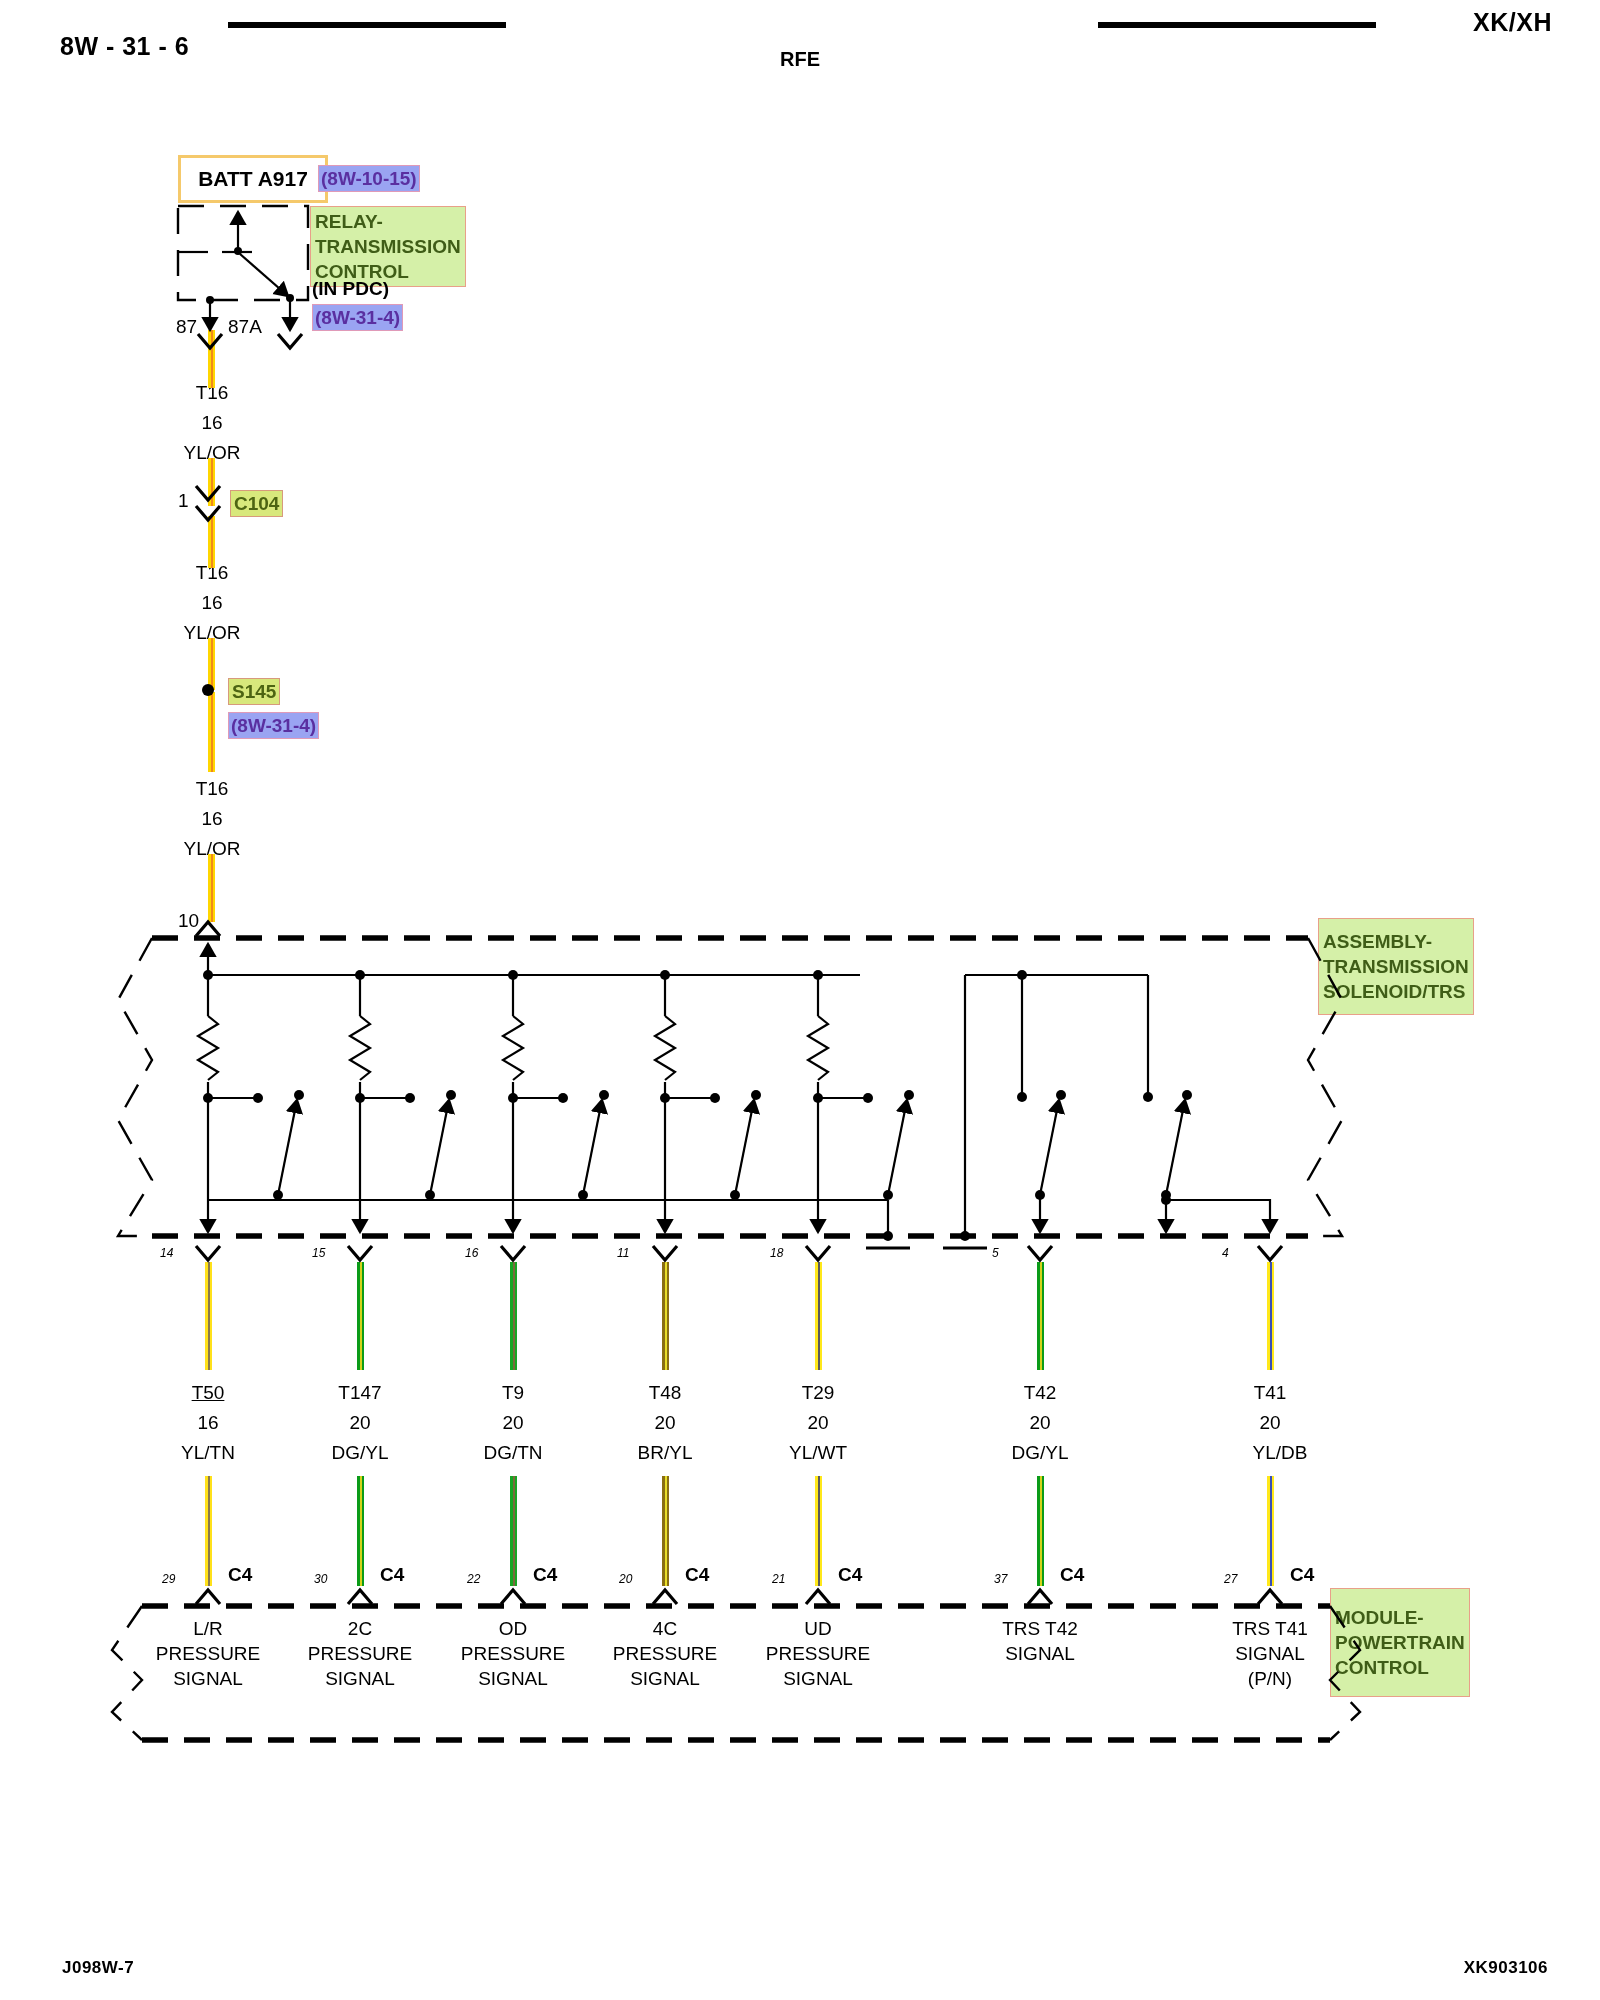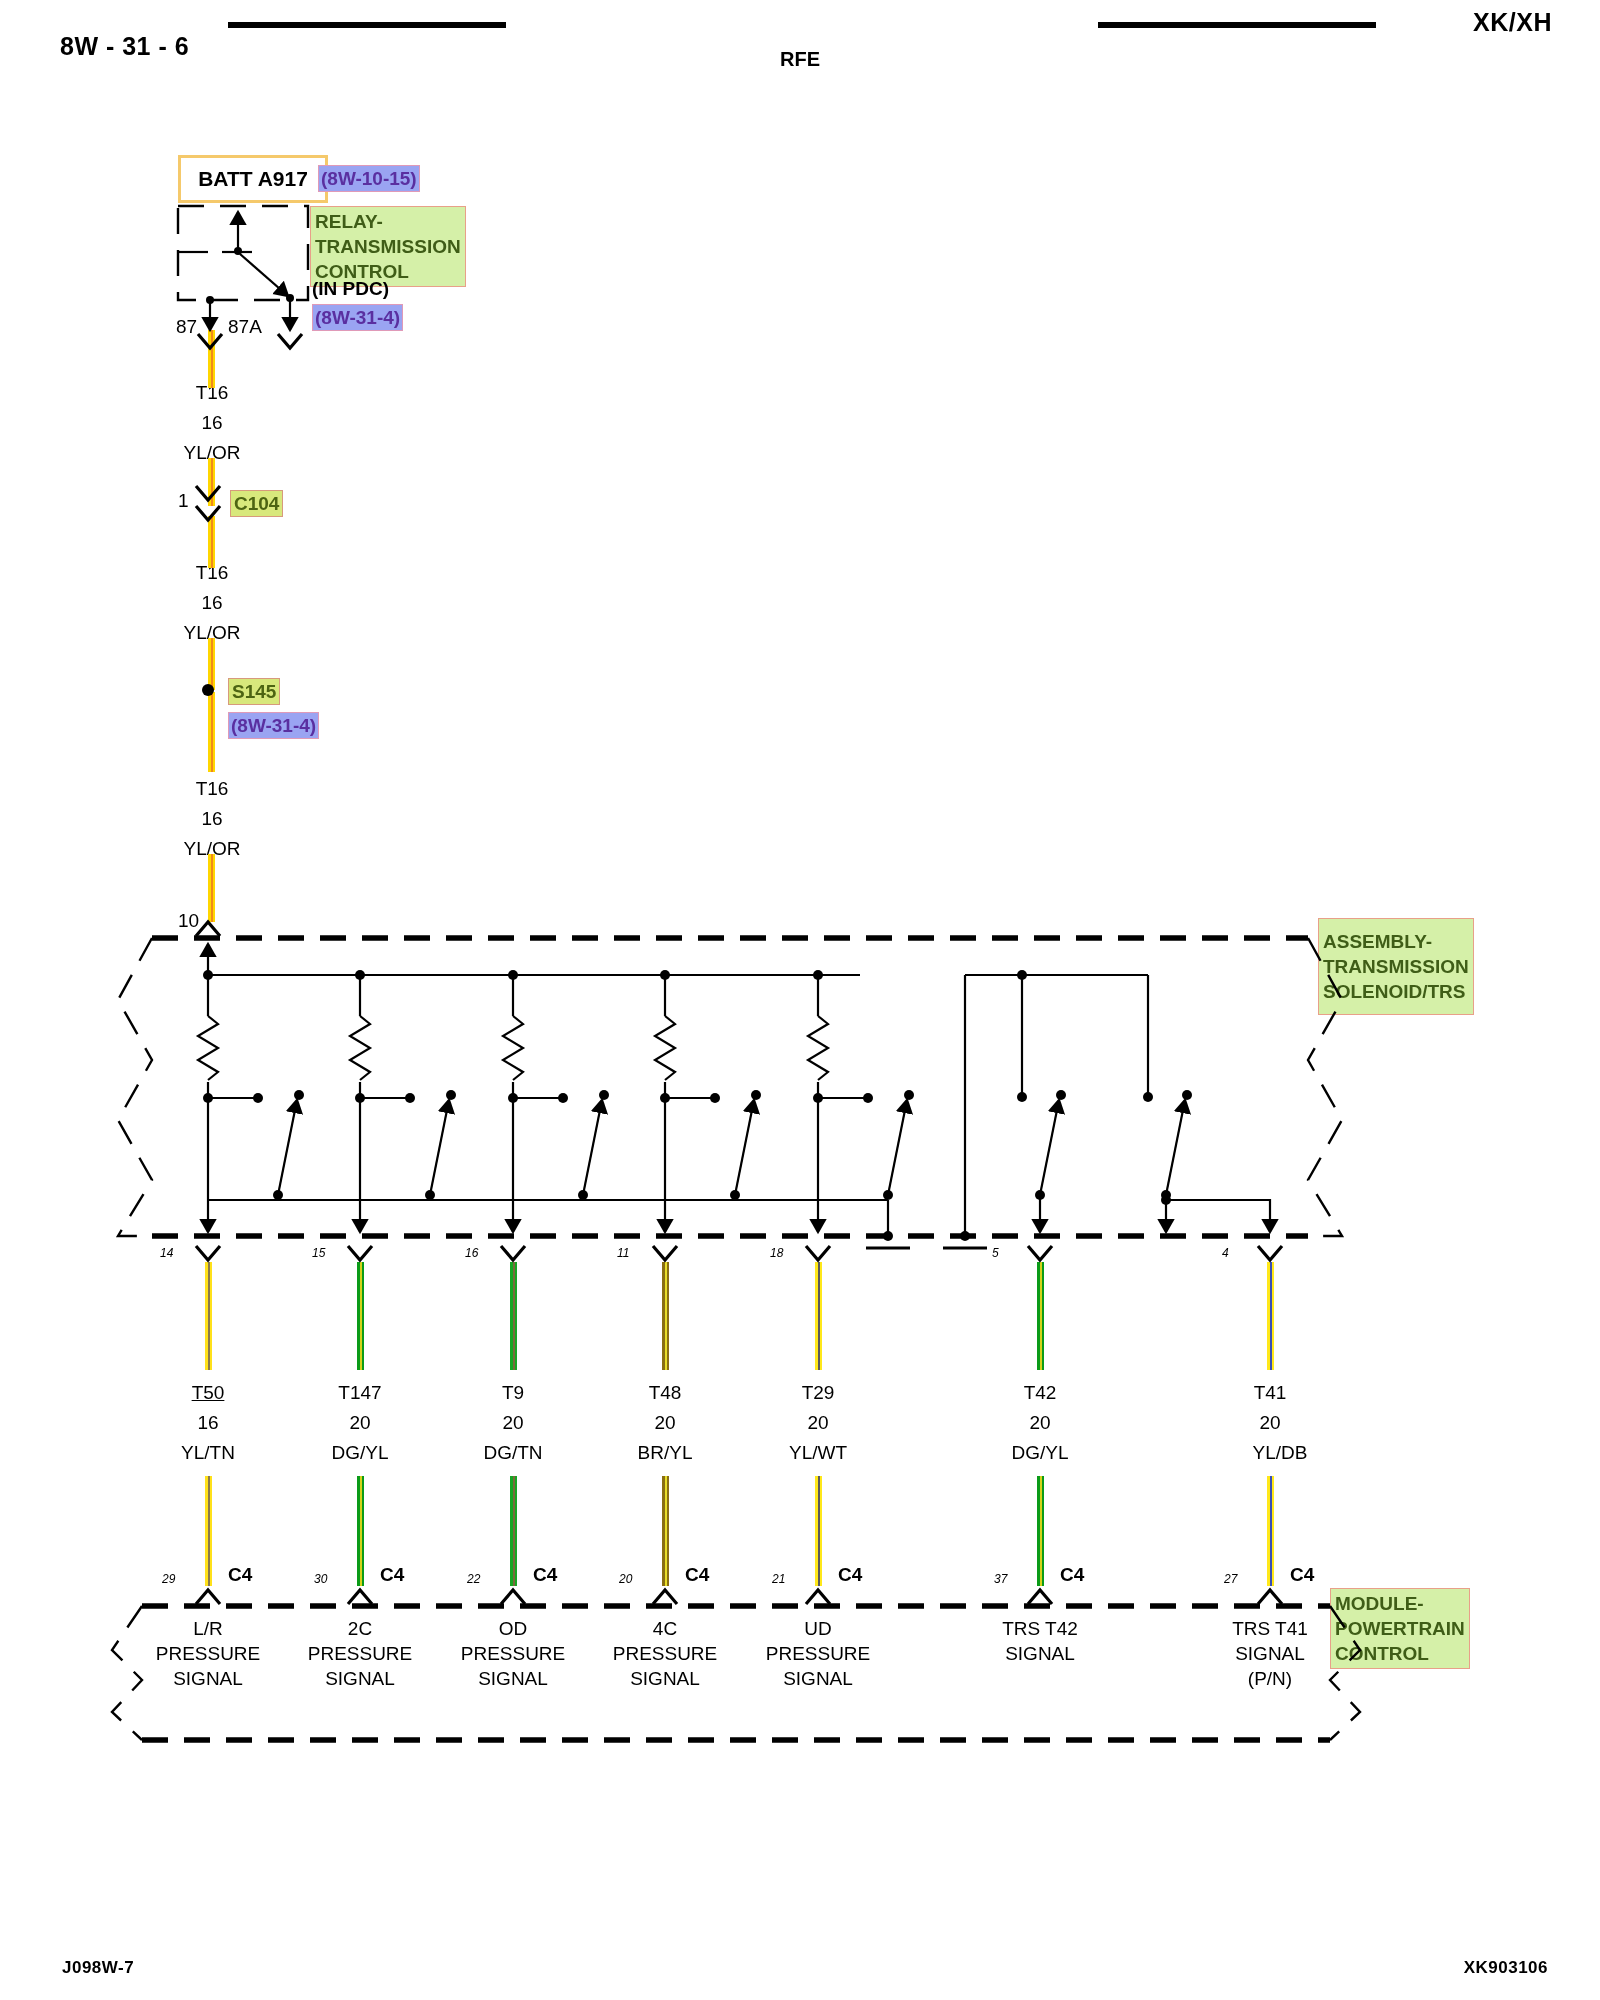--- a/index.html
+++ b/index.html
@@ -152,21 +152,21 @@
   <div class="wire" style="left:208px; top:854px; height:68px; background:#ffd600;">
       <i style="background:#f08a1a"></i>
     </div>
 
   <div class="chip chip-green" style="left:1318px; top:918px; padding:10px 4px;">
     <div>ASSEMBLY-</div>
     <div>TRANSMISSION</div>
     <div>SOLENOID/TRS</div>
   </div>
 
-  <div class="chip chip-green" style="left:1330px; top:1588px; padding:2px 4px;">
+  <div class="chip chip-green" style="left:1330px; top:1588px; padding:16px 4px;">
     <div>MODULE-</div>
     <div>POWERTRAIN</div>
     <div>CONTROL</div>
   </div>
 
   <div id="circuit-layer">
       <div class="t t16" style="left: 160px; top: 1246px;">14</div>
       <div class="wire" style="left: 205px; top: 1262px; height: 108px; background: rgb(255, 225, 26);">
         <i style="background: rgb(138, 122, 74);"></i>
       </div>

